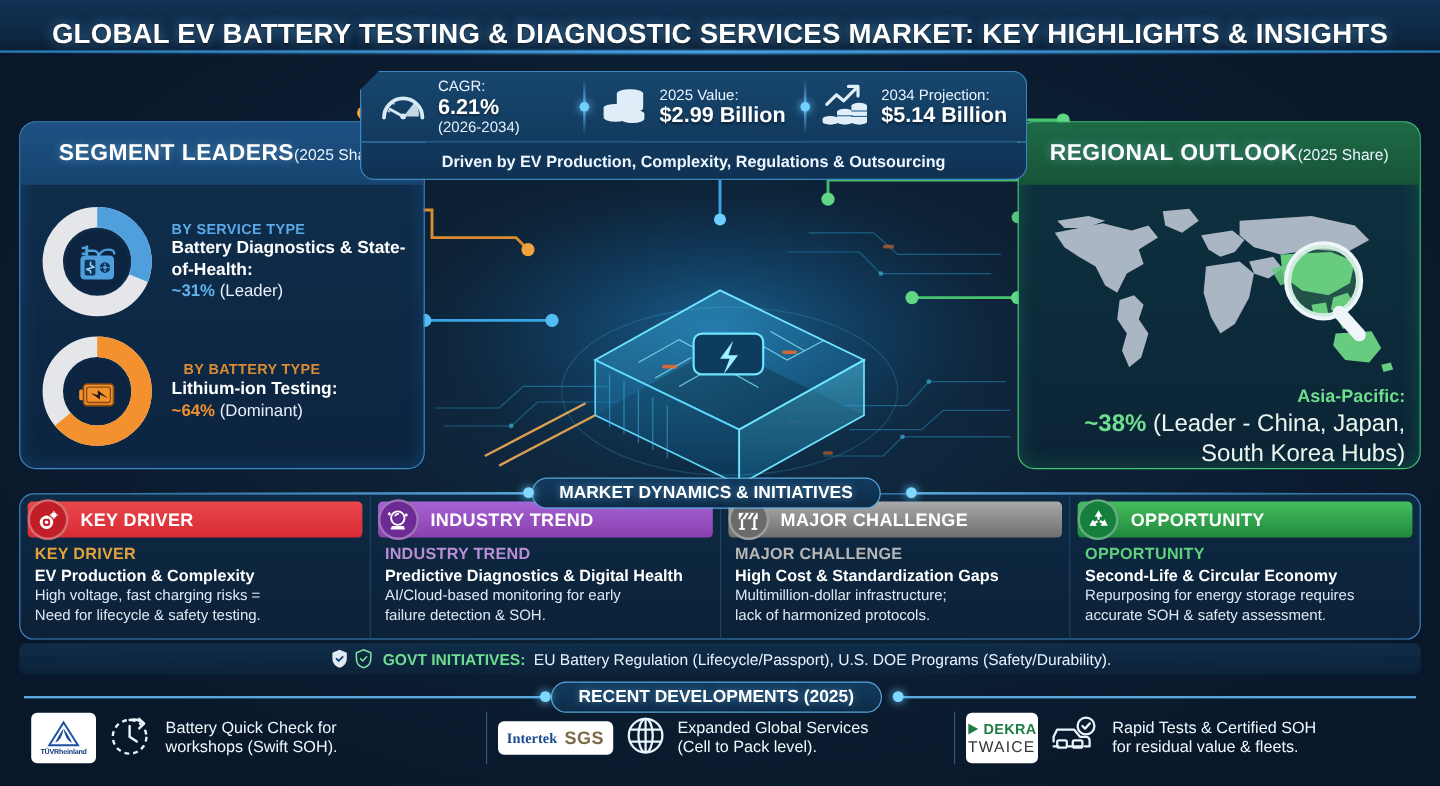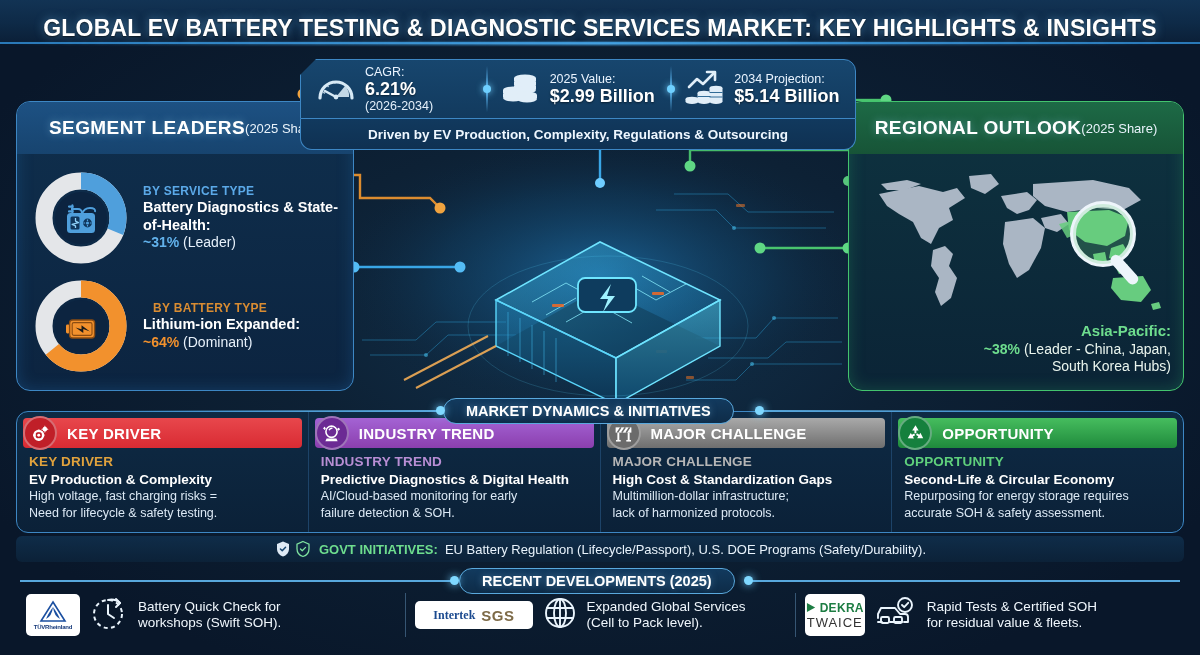--- a/index.html
+++ b/index.html
@@ -112,21 +112,21 @@
   .seg-name { font-size: 14.5px; font-weight: bold; color: #ffffff; }
   .seg-val { font-size: 14px; color: #e6f0fa; }
   .seg-val b.blue { color: #62b2ec; }
   .seg-val b.orange { color: #f2912d; }
 
   
   .map-wrap { position: relative; height: 152px; margin-top: 2px; }
   .map-wrap svg { position:absolute; left:50%; top:0; transform:translateX(-50%); }
   .region-txt { text-align: right; line-height: 1.25; margin-top: 4px; }
   .region-name { font-size: 15px; font-weight: bold; color: #6edd8e; }
-  .region-detail { font-size: 14px; color: #eaf5ee; }
+  .region-detail { font-size: 20px; color: #eaf5ee; }
   .region-detail b { color: #6edd8e; }
 
   
   .wires { position: absolute; inset: 0; z-index: 4; pointer-events: none; }
 
   
   .center-art { position: absolute; left: 356px; top: 150px; width: 488px; height: 250px; z-index: 3; }
 
   
   .chip {
@@ -457,21 +457,21 @@
             <svg width="40" height="40" viewBox="0 0 40 40">
               <rect x="12.5" y="5" width="9" height="3.6" rx="1.4" fill="#f2912d"></rect>
               <rect x="8" y="8.6" width="18" height="25" rx="3" fill="#f2912d" stroke="#8a4c12" stroke-width="1.4"></rect>
               <rect x="10.6" y="11.2" width="12.8" height="19.8" rx="1.6" fill="none" stroke="#8a4c12" stroke-width="1.1"></rect>
               <path d="M18.6 14.5 l-5.6 7.8 h4 l-2.6 6.6 6.4 -8.4 h-4.1 z" fill="#1a1a1a"></path>
             </svg>
           </div>
         </div>
         <div class="seg-txt">
           <div class="seg-kicker orange">BY BATTERY TYPE</div>
-          <div class="seg-name">Lithium-ion Expanded:</div>
+          <div class="seg-name">Lithium-ion Testing:</div>
           <div class="seg-val">
             <b class="orange">~64%</b><span> (Dominant)</span>
           </div>
         </div>
       </div>
 
     </div>
   </div>
 
   <div class="panel panel-right">
@@ -673,21 +673,21 @@
           <path d="M19 7 a13 13 0 0 1 12 3" stroke-linecap="round"></path>
         </svg>
       </span>
       <div class="foot-text">
         <div>Battery Quick Check for</div>
         <div>workshops (Swift SOH).</div>
       </div>
     </div>
 
     <div class="foot-item">
-      <div class="logo-box" style="height:28px;gap:6px;padding:0 18px;">
+      <div class="logo-box" style="height:28px;gap:6px;padding:0 7px;">
         <span class="intertek">Intertek</span>
         <span class="sgs">SGS</span>
       </div>
       <span>
         <svg width="36" height="36" viewBox="0 0 36 36" fill="none" stroke="#eaf4fc" stroke-width="1.9">
           <circle cx="18" cy="18" r="14"></circle>
           <ellipse cx="18" cy="18" rx="6" ry="14"></ellipse>
           <path d="M4.4 13 H31.6 M4.4 23 H31.6 M18 4 V32"></path>
         </svg>
       </span>

